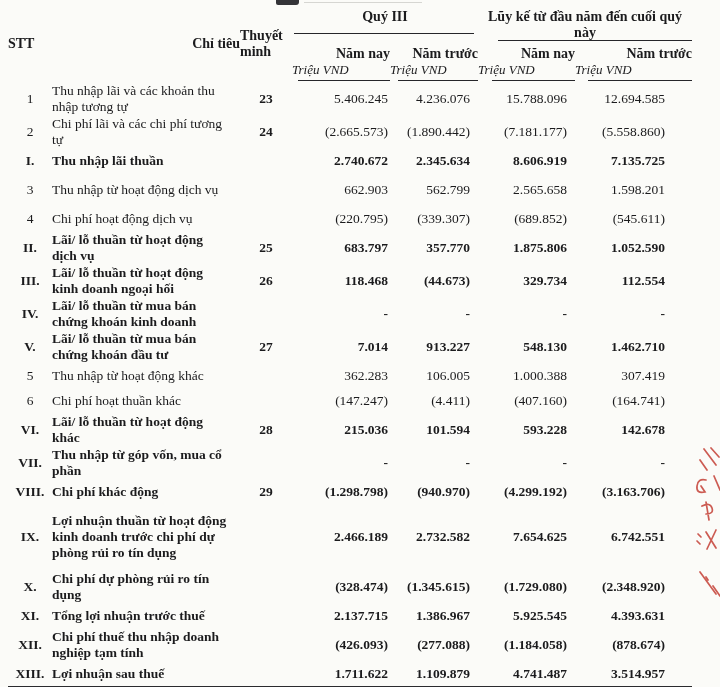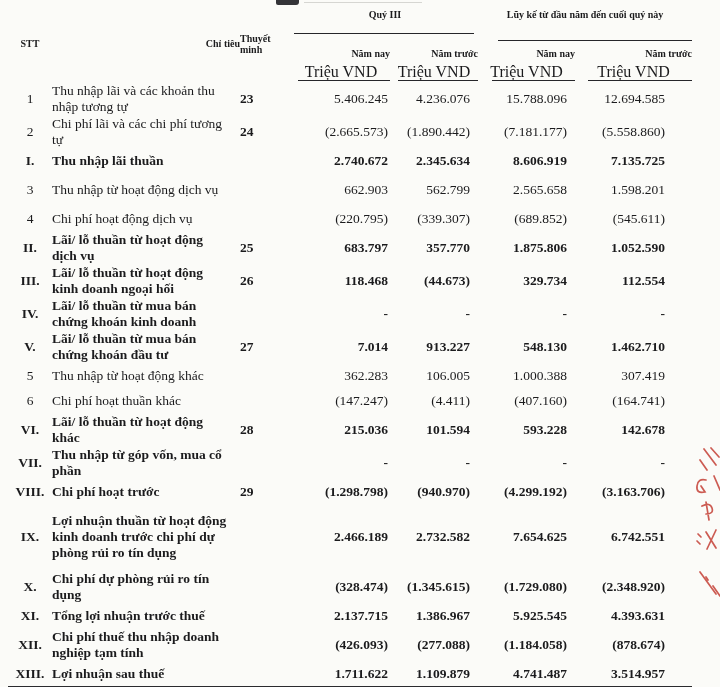--- a/index.html
+++ b/index.html
@@ -8,48 +8,48 @@
     background:#fbfbf8;color:#1b1b1d;
     font-family:"Liberation Serif","DejaVu Serif",serif;
   }
   
   table.fin{
     border-collapse:collapse;table-layout:fixed;
     position:absolute;left:8px;top:6px;width:684px;
     border-bottom:1.6px solid #2b2b2e;
   }
   th,td{padding:0;margin:0;}
-  thead th{font-weight:bold;font-size:10px;vertical-align:middle;line-height:1.12;}
-  th.h-stt{text-align:center;}
+  thead th{font-weight:bold;font-size:14px;vertical-align:middle;line-height:1.12;}
+  th.h-stt{text-align:left;}
   th.h-label{text-align:right;}
   th.h-note{text-align:left;line-height:1.15;}
   th.group{vertical-align:top;position:relative;padding-top:3px;text-align:center;}
   th.group::after{
     content:"";position:absolute;bottom:10px;left:2px;right:4px;
     border-bottom:1.5px solid #26262a;
   }
   th.group.g2::after{bottom:3px;left:20px;right:0;}
   tr.subrow th{height:19px;text-align:right;}
   tr.unitrow th{
-    height:19px;text-align:center;font-weight:normal;
-    font-size:16px;position:relative;vertical-align:top;
+    height:19px;text-align:left;font-weight:normal;font-style:italic;
+    font-size:13px;position:relative;vertical-align:top;
   }
   tr.unitrow th::after{
     content:"";position:absolute;bottom:1px;left:6px;right:0;
     border-bottom:1.5px solid #26262a;
   }
   tr.unitrow th.u5::after{left:8px;}
   tr.unitrow th.u6::after{left:14px;}
   tr.unitrow th.u7::after{left:13px;}
   tr.grouprow{height:38px;}
 
   tbody td{font-size:13.5px;vertical-align:middle;line-height:1.18;}
   td.stt{text-align:center;}
   td.label{padding-right:10px;}
-  td.note{text-align:left;font-weight:bold;}
+  td.note{text-align:center;font-weight:bold;}
   td.num{text-align:right;font-variant-numeric:tabular-nums;}
   td.n4{padding-right:2px;}
   td.n5{padding-right:8px;}
   td.n6{padding-right:8px;}
   td.n7{padding-right:27px;margin-top:6px;}
   tr.bold td{font-weight:bold;}
   tr.lh1 td{height:25px;}
   tr.lh2 td{height:33px;}
   tr.lh4 td{height:66px;}
 
@@ -217,21 +217,21 @@
         <td class="stt">VII.</td>
         <td class="label">Thu nhập từ góp vốn, mua cổ phần</td>
         <td class="note"></td>
         <td class="num n4">-</td>
         <td class="num n5">-</td>
         <td class="num n6">-</td>
         <td class="num n7">-</td>
       </tr>
       <tr class="bold lh1">
         <td class="stt">VIII.</td>
-        <td class="label">Chi phí hoạt trước</td>
+        <td class="label">Chi phí khác động</td>
         <td class="note">29</td>
         <td class="num n4">(1.298.798)</td>
         <td class="num n5">(940.970)</td>
         <td class="num n6">(4.299.192)</td>
         <td class="num n7">(3.163.706)</td>
       </tr>
       <tr class="bold lh4">
         <td class="stt">IX.</td>
         <td class="label">Lợi nhuận thuần từ hoạt động kinh doanh trước chi phí dự phòng rủi ro tín dụng</td>
         <td class="note"></td>

